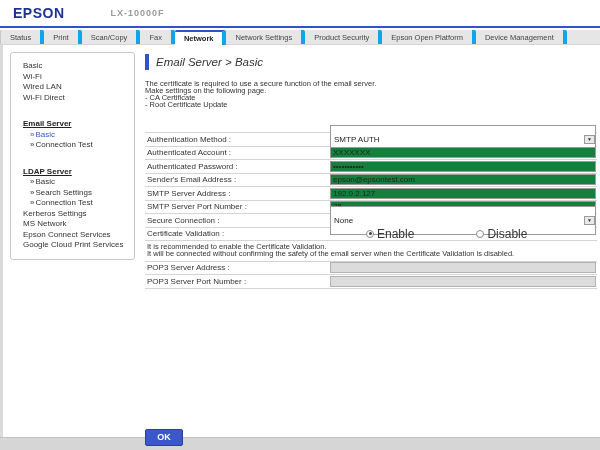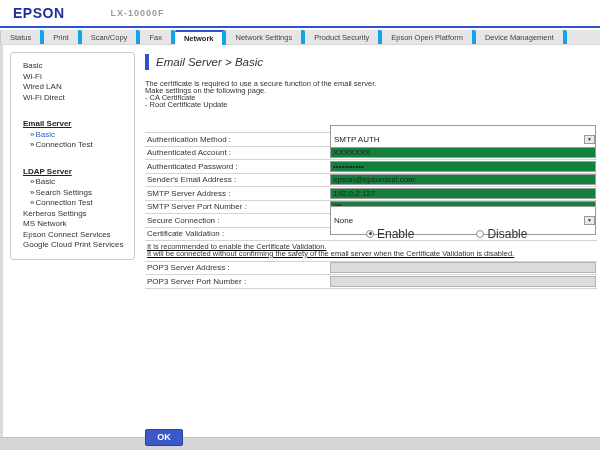--- a/index.html
+++ b/index.html
@@ -49,21 +49,21 @@
   .tin { width: 100%; height: 11px; border: 1px solid #9a9a9a; font-size: 8px; font-family: "Liberation Sans", sans-serif; padding: 0 2px; background: #15803d; color: #222; }
   .sel { width: 100%; height: 29px; border: 1px solid #9a9a9a; background: #fff; display: flex; align-items: center; justify-content: space-between; cursor: pointer; }
   .sel-val { font-size: 8px; color: #222; padding-left: 3px; line-height: 9px; }
   .sel-btn { width: 11px; height: 9px; margin-right: 0px; background: #e9e9e9; border: 1px solid #9a9a9a; font-size: 5px; color: #333; display: flex; align-items: center; justify-content: center; }
   .din { width: 100%; height: 11px; background: #dcdcdc; border: 1px solid #b2b2b2; }
 
   .radio { display: inline-flex; align-items: center; margin-right: 26px; font-size: 12px; color: #333; cursor: pointer; padding-left: 36px; }
   .rdot { width: 8px; height: 8px; border: 1px solid #8a8a8a; border-radius: 50%; margin-right: 3px; background: #fdfdfd; position: relative; }
   .rdot.on::after { content: ""; position: absolute; left: 1.5px; top: 1.5px; width: 3px; height: 3px; background: #3f3f3f; border-radius: 50%; }
 
-  .note { padding: 3px 0 3px 2px; border-bottom: 0; text-decoration: underline; }
+  .note { padding: 3px 0 3px 2px; border-bottom: 0; }
   .note div { font-size: 7.5px; line-height: 6.8px; color: #333; }
 
   .ok-wrap { margin-top: 140px; }
   .ok-btn { display: block; width: 38px; height: 17px; background: #3b57c8; border: 1px solid #2c3f9b; border-radius: 2px; color: #fff; font-weight: bold; font-size: 9px; font-family: "Liberation Sans", sans-serif; cursor: pointer; text-align: center; line-height: 15px; }
 
   .footer { height: 17px; background: #d6d6d6; border-top: 1px solid #c2c2c2; }
 </style>
 </head>
 <body>
 

